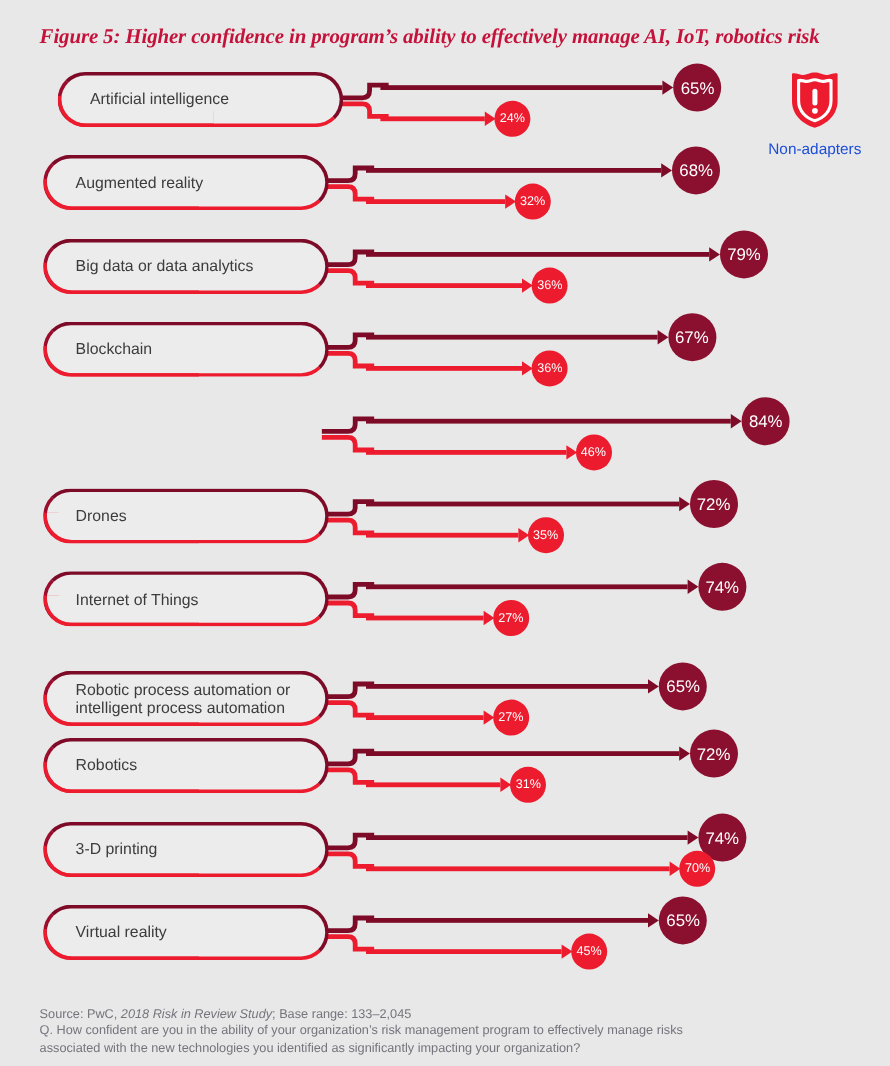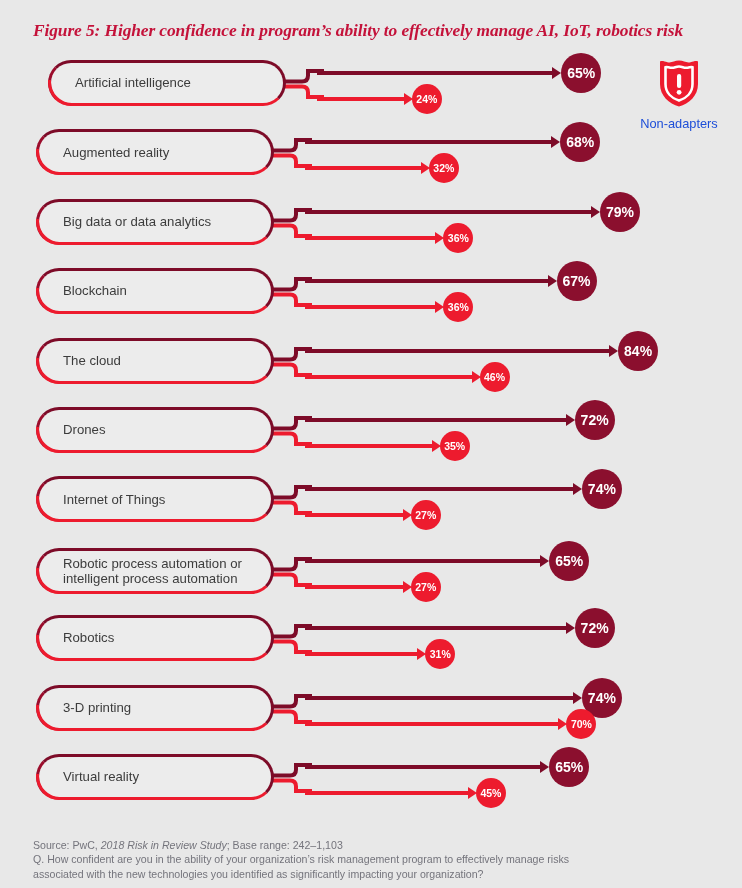--- a/index.html
+++ b/index.html
@@ -136,21 +136,21 @@
 
   
   .bubble {
     position: absolute;
     border-radius: 50%;
     display: flex;
     align-items: center;
     justify-content: center;
     color: #ffffff;
     font-family: "Liberation Sans", sans-serif;
-    font-weight: bold;
+    font-weight: normal;
     z-index: 6;
   }
   .bubble-adapter {
     width: 40px;
     height: 40px;
     background: #8b0f2e;
     font-size: 14px;
   }
   .bubble-nonadapter {
     width: 30px;
@@ -274,23 +274,20 @@
           <div class="arrow-head" style="left:242.54000000000002px"></div>
         </div>
         <div class="bubble bubble-adapter" style="left: 556.54px; top: 1px;">67%</div>
         <div class="bar bar-nonadapter" style="left: 305px; top: 45px;">
           <div class="bar-line" style="width:130.32px"></div>
           <div class="arrow-head" style="left:130.32px"></div>
         </div>
         <div class="bubble bubble-nonadapter" style="left: 443.32px; top: 32px;">36%</div>
       </div>
       <div class="row" style="top: 277.6px;">
-        <div class="pill">
-          <div class="pill-label">The cloud</div>
-        </div>
         <div class="junction"><svg width="44" height="46" viewBox="0 0 44 46">
             <path d="M0 21.5 L22 21.5 Q28 21.5 28 15.5 L28 11 L44 11" fill="none" stroke="#7d0b28" stroke-width="4"></path>
             <path d="M0 26.5 L22 26.5 Q28 26.5 28 32.5 L28 37 L44 37" fill="none" stroke="#ed1b2e" stroke-width="4"></path>
           </svg></div>
         <div class="bar bar-adapter" style="left: 305px; top: 19px;">
           <div class="bar-line" style="width:304.08px"></div>
           <div class="arrow-head" style="left:304.08px"></div>
         </div>
         <div class="bubble bubble-adapter" style="left: 618.08px; top: 1px;">84%</div>
         <div class="bar bar-nonadapter" style="left: 305px; top: 45px;">
@@ -330,21 +327,21 @@
           <div class="bar-line" style="width:267.88px"></div>
           <div class="arrow-head" style="left:267.88px"></div>
         </div>
         <div class="bubble bubble-adapter" style="left: 581.88px; top: 1px;">74%</div>
         <div class="bar bar-nonadapter" style="left: 305px; top: 45px;">
           <div class="bar-line" style="width:97.74000000000001px"></div>
           <div class="arrow-head" style="left:97.74000000000001px"></div>
         </div>
         <div class="bubble bubble-nonadapter" style="left: 410.74px; top: 32px;">27%</div>
       </div>
-      <div class="row" style="top: 488px;">
+      <div class="row" style="top: 499px;">
         <div class="pill two-line">
           <div class="pill-label">Robotic process automation or<br>intelligent process automation</div>
         </div>
         <div class="junction"><svg width="44" height="46" viewBox="0 0 44 46">
             <path d="M0 21.5 L22 21.5 Q28 21.5 28 15.5 L28 11 L44 11" fill="none" stroke="#7d0b28" stroke-width="4"></path>
             <path d="M0 26.5 L22 26.5 Q28 26.5 28 32.5 L28 37 L44 37" fill="none" stroke="#ed1b2e" stroke-width="4"></path>
           </svg></div>
         <div class="bar bar-adapter" style="left: 305px; top: 19px;">
           <div class="bar-line" style="width:235.3px"></div>
           <div class="arrow-head" style="left:235.3px"></div>
@@ -428,18 +425,18 @@
                    L36.5 9.2 C35.1 8.5 33.4 9.2 31.2 9.7 C28 10.4 26.5 8.5 23 8.5 Z" fill="none" stroke="#ffffff" stroke-width="2.6"></path>
           <rect x="21" y="16" width="4.2" height="14" rx="2.1" fill="#ffffff"></rect>
           <circle cx="23.1" cy="34.3" r="2.4" fill="#ffffff"></circle>
         </svg>
       </span>
       <span class="legend-label">Non-adapters</span>
     </div>
   </div>
 
   <div id="footnote">
-    <span>Source: PwC, </span><span class="src-italic">2018 Risk in Review Study</span><span>; Base range: 242–1,103</span>
+    <span>Source: PwC, </span><span class="src-italic">2018 Risk in Review Study</span><span>; Base range: 133–2,045</span>
     <span class="q-line">Q. How confident are you in the ability of your organization’s risk management program to effectively manage risks</span>
     <span class="q-line">associated with the new technologies you identified as significantly impacting your organization?</span>
   </div>
 
 </div>
 
 </body></html>

